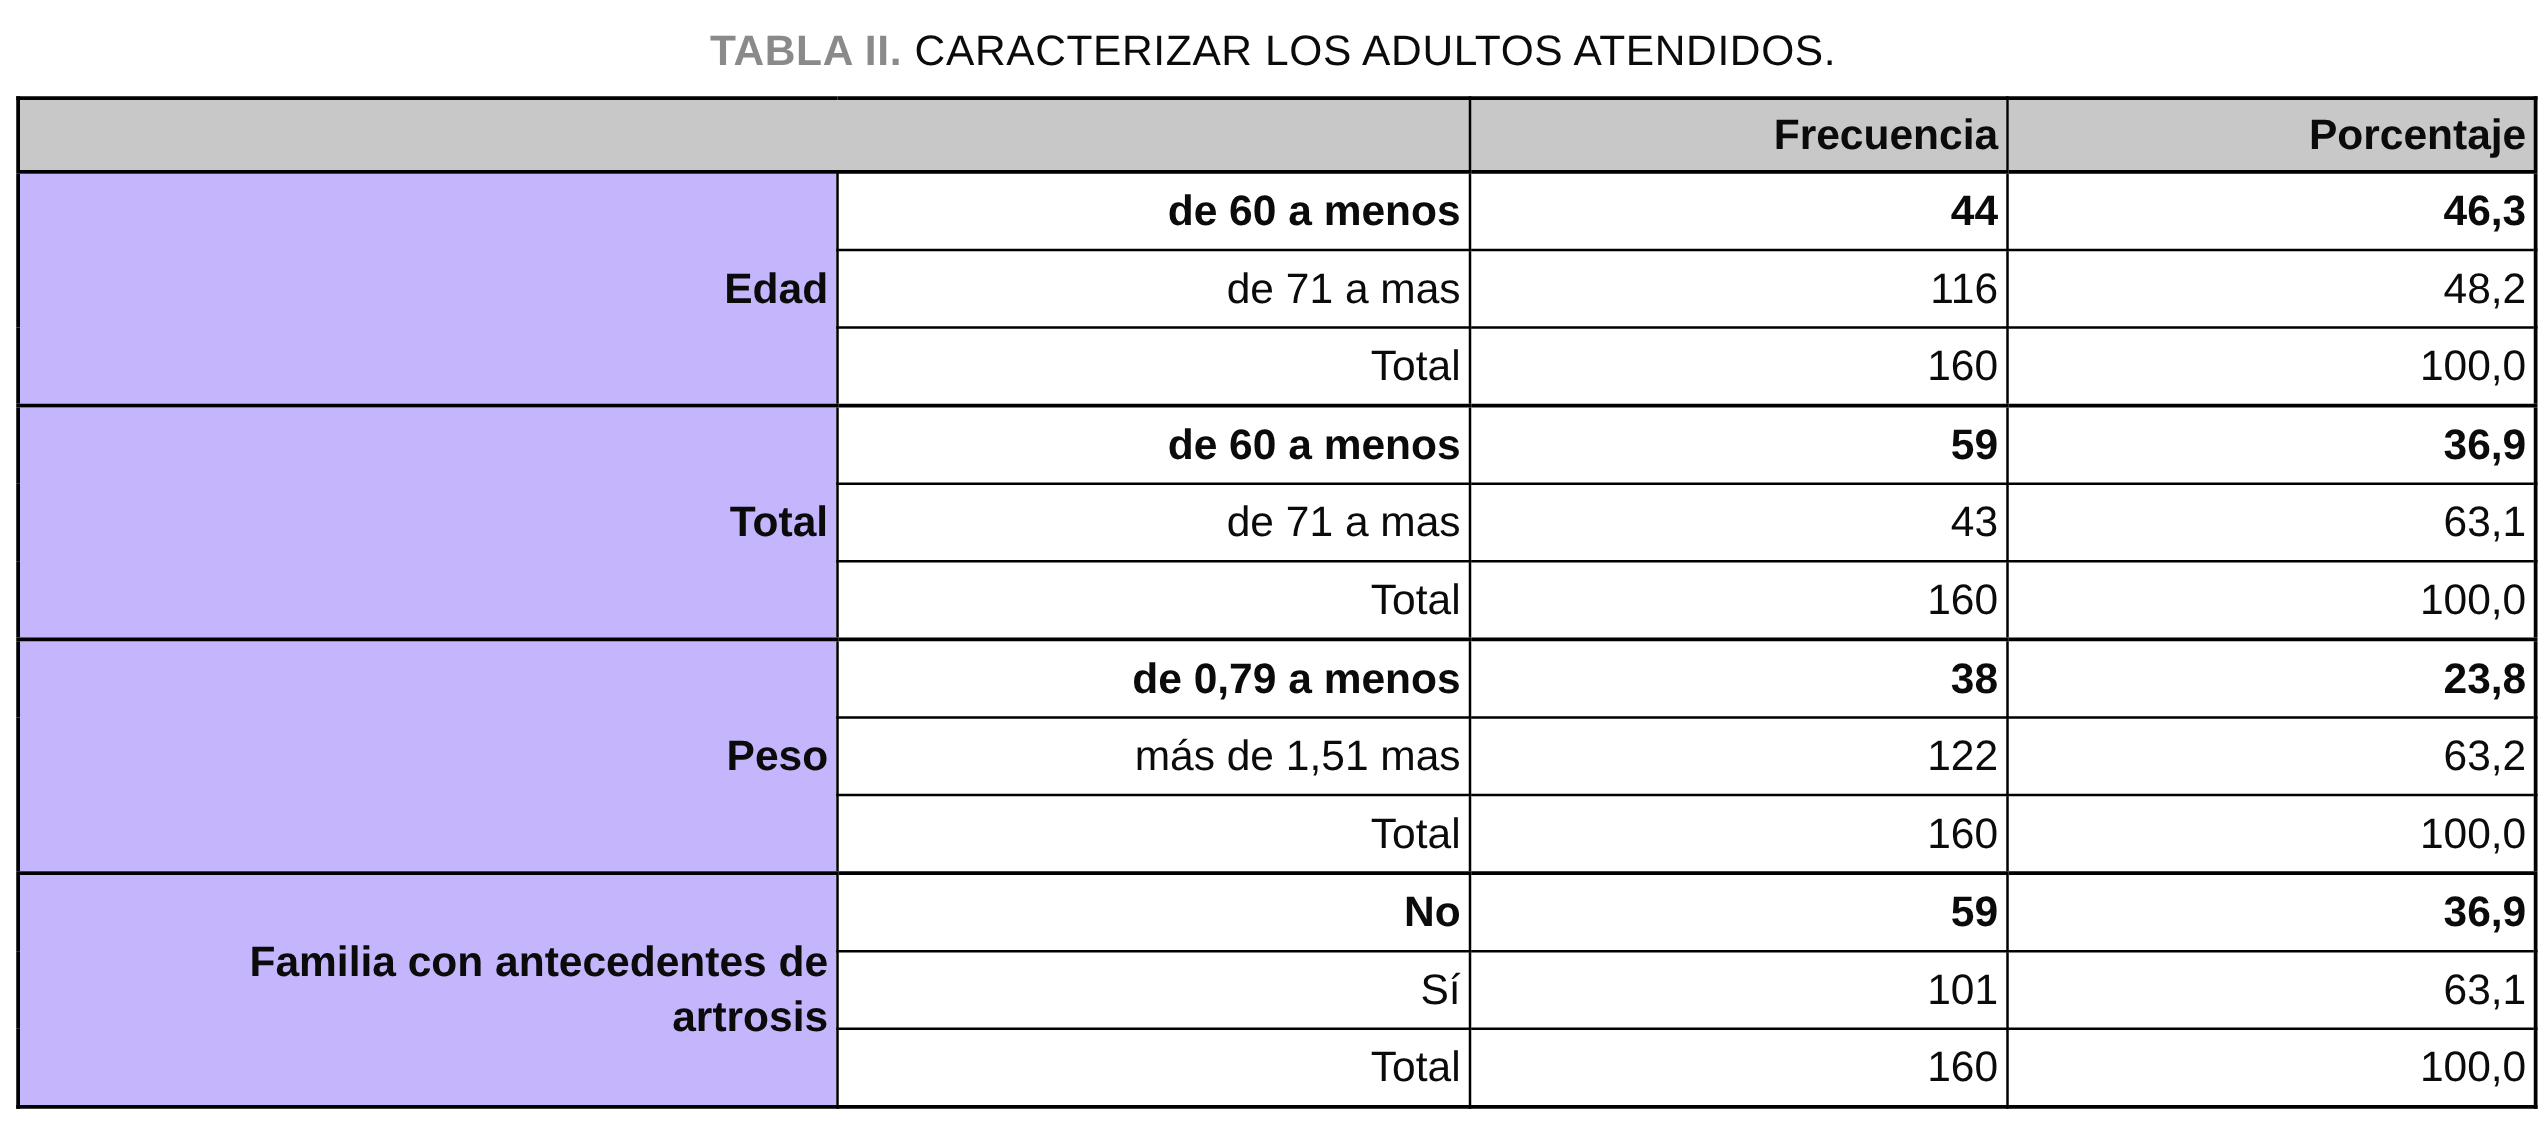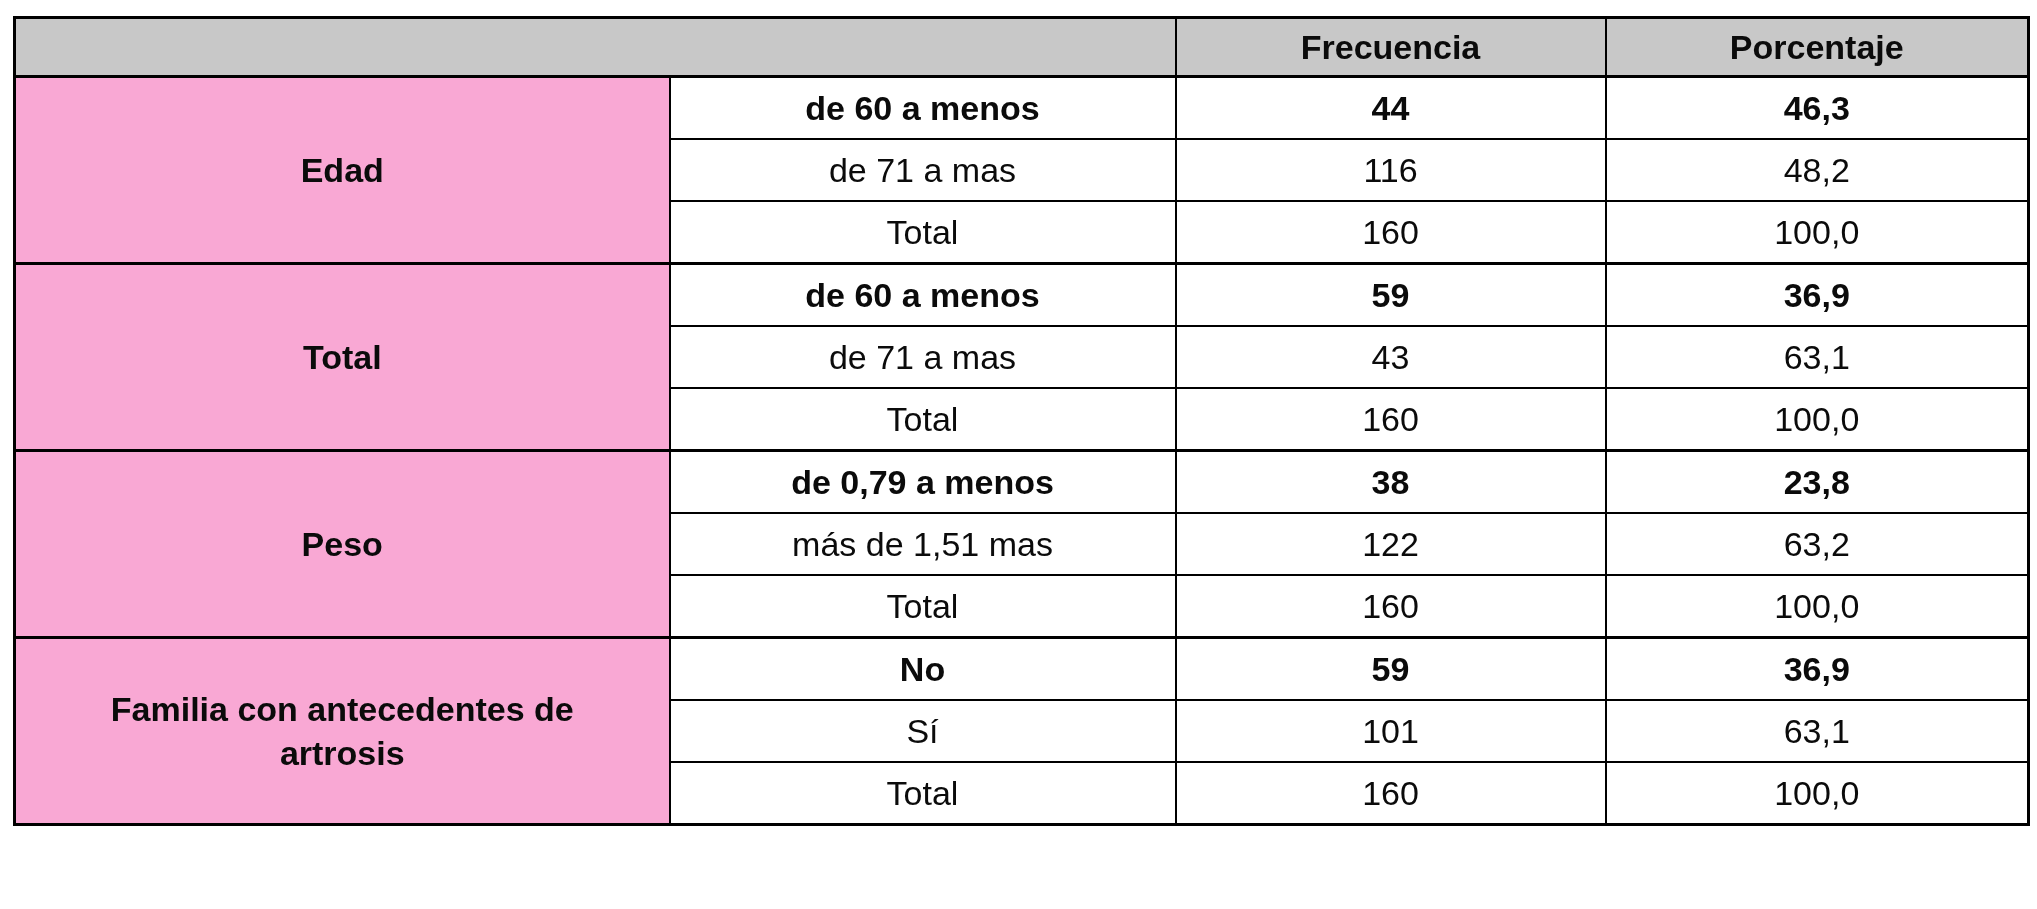--- a/index.html
+++ b/index.html
@@ -34,57 +34,61 @@
   table.data-table {
     border-collapse: collapse;
     table-layout: fixed;
     width: 2014px;
     margin: 16px 10px 0 13px;
     border: 3px solid #000000;
   }
   .data-table th,
   .data-table td {
     border: 2px solid #000000;
-    text-align: center;
+    text-align: right;
     vertical-align: middle;
     padding: 0 6px;
     overflow: hidden;
   }
   .header-row th {
     background: #c8c8c8;
     font-size: 34px;
     font-weight: 700;
     height: 56px;
     border-bottom: 3px solid #000000;
   }
   .data-table td {
     font-size: 34px;
     font-weight: 400;
     height: 60px;
     background: #ffffff;
   }
   td.category-cell {
-    background: #f9a8d4;
+    background: #c4b5fd;
     font-weight: 700;
   }
   td.category-cell .cat-text {
     display: inline-block;
     max-width: 470px;
     line-height: 1.3;
   }
   tr.group-start td {
     border-top: 3px solid #000000;
     font-weight: bold;
   }
 </style>
 </head>
 <body>
 
 <div class="page">
 
+  <div class="title">
+    <span class="title-label">TABLA II.</span>
+    <span class="title-caption">CARACTERIZAR LOS ADULTOS ATENDIDOS.</span>
+  </div>
 
   <table class="data-table">
     <colgroup>
       <col style="width:655px">
       <col style="width:506px">
       <col style="width:430px">
       <col style="width:423px">
     </colgroup>
     <thead>
       <tr class="header-row">

